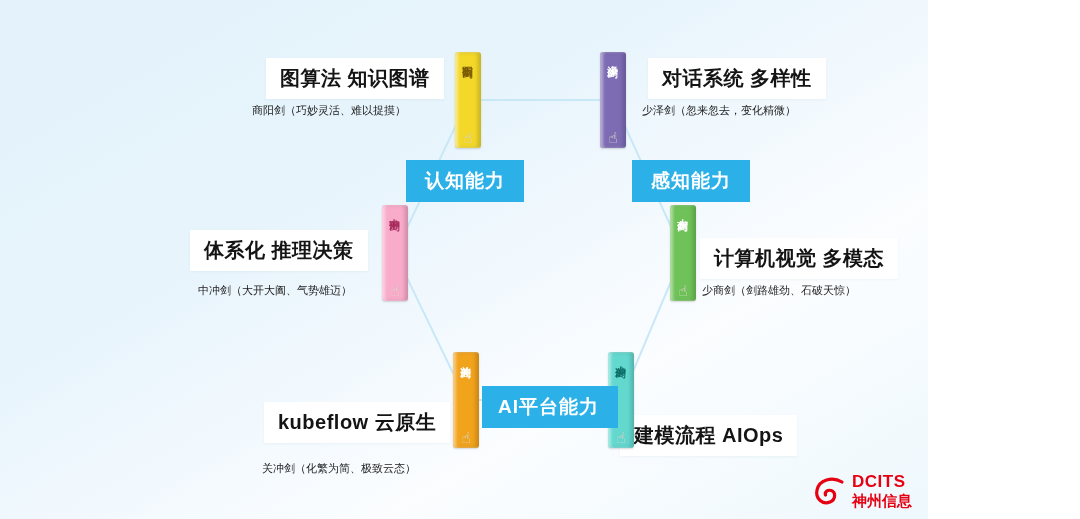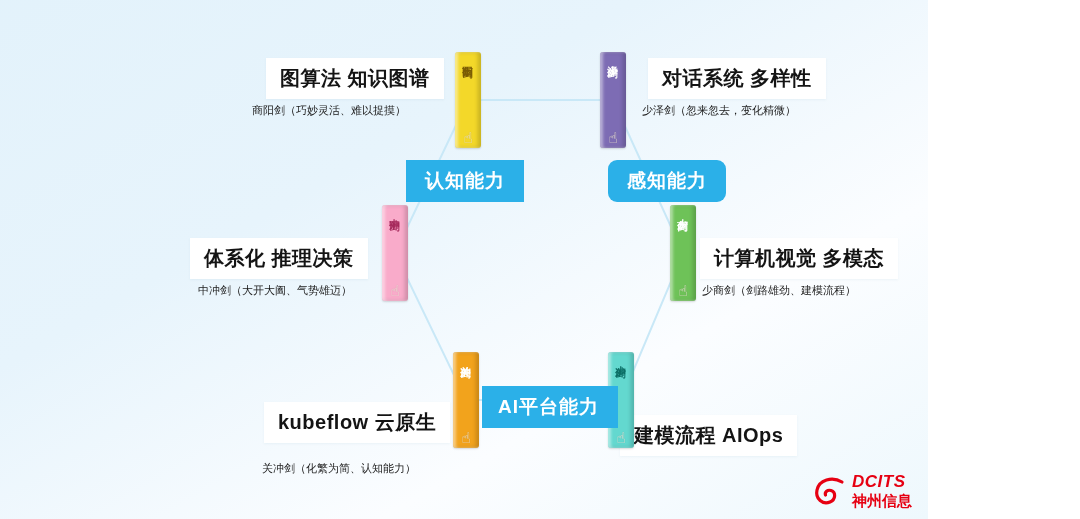--- a/index.html
+++ b/index.html
@@ -14,21 +14,21 @@
   .sword{position:absolute;width:26px;height:96px;border-radius:3px;display:flex;flex-direction:column;
          align-items:center;justify-content:space-between;
          box-shadow:inset 3px 0 3px rgba(255,255,255,0.45), inset -3px 0 4px rgba(0,0,0,0.18), 0 1px 2px rgba(0,0,0,0.15);}
   .sword-label{writing-mode:vertical-rl;text-orientation:upright;font-size:10.5px;font-weight:bold;
                margin-top:5px;letter-spacing:1px;}
   .sword-hand{font-size:15px;line-height:1;margin-bottom:3px;color:#fdf3e3;
               text-shadow:0 0 1px rgba(0,0,0,0.35);}
   .logo{position:absolute;right:16px;bottom:10px;display:flex;align-items:center;gap:6px;}
   .logo-swirl{width:34px;height:32px;flex:0 0 auto;}
   .logo-texts{display:flex;flex-direction:column;line-height:1.15;}
-  .logo-brand{font-size:17px;font-weight:bold;font-style:italic;letter-spacing:0.5px;}
+  .logo-brand{font-size:17px;font-weight:bold;letter-spacing:0.5px;}
   .logo-company{font-size:15px;font-weight:bold;}
 </style>
 </head>
 <body>
 
 <div class="stage">
 
   <svg class="hexagon-svg" viewBox="0 0 1080 519">
     <polygon points="468,100 613,100 683,253 621,400 466,400 395,253" fill="none" stroke-width="2" stroke="#c9e8f7"></polygon>
   </svg>
@@ -41,38 +41,38 @@
   </div>
 
   <div class="title-box" style="left:648px;top:58px">对话系统 多样性</div>
   <div class="subtitle" style="left:642px;top:103px">少泽剑（忽来忽去，变化精微）</div>
   <div class="sword" style="left: 600px; top: 52px; background: rgb(125, 108, 180);">
     <span class="sword-label" style="color: rgb(255, 255, 255);">少泽剑</span>
     <span class="sword-hand">☝</span>
   </div>
 
   <div class="cap" style="left: 362px; top: 160px; background: rgb(43, 176, 232); margin-left: 44px;">认知能力</div>
-  <div class="cap" style="left: 608px; top: 160px; background: rgb(43, 176, 232); border-radius: 9px;">感知能力</div>
+  <div class="cap" style="left: 632px; top: 160px; background: rgb(43, 176, 232);">感知能力</div>
 
-  <div class="title-box" style="left:190px;top:238px">体系化 推理决策</div>
+  <div class="title-box" style="left:190px;top:230px">体系化 推理决策</div>
   <div class="subtitle" style="left:198px;top:283px">中冲剑（大开大阖、气势雄迈）</div>
   <div class="sword" style="left: 382px; top: 205px; background: rgb(249, 171, 202);">
     <span class="sword-label" style="color: rgb(166, 42, 92);">中冲剑</span>
     <span class="sword-hand">☝</span>
   </div>
 
   <div class="title-box" style="left:700px;top:238px">计算机视觉 多模态</div>
-  <div class="subtitle" style="left:702px;top:283px">少商剑（剑路雄劲、建模流程）</div>
+  <div class="subtitle" style="left:702px;top:283px">少商剑（剑路雄劲、石破天惊）</div>
   <div class="sword" style="left: 670px; top: 205px; background: rgb(110, 194, 88);">
     <span class="sword-label" style="color: rgb(255, 255, 255);">少商剑</span>
     <span class="sword-hand">☝</span>
   </div>
 
   <div class="title-box" style="left:264px;top:402px">kubeflow 云原生</div>
-  <div class="subtitle" style="left:262px;top:461px">关冲剑（化繁为简、认知能力）</div>
+  <div class="subtitle" style="left:262px;top:461px">关冲剑（化繁为简、极致云态）</div>
   <div class="sword" style="left: 453px; top: 352px; background: rgb(242, 163, 28);">
     <span class="sword-label" style="color: rgb(255, 255, 255);">关冲剑</span>
     <span class="sword-hand">☝</span>
   </div>
 
   <div class="title-box" style="left:620px;top:415px">建模流程 AIOps</div>
   <div class="sword" style="left: 608px; top: 352px; background: rgb(99, 216, 207);">
     <span class="sword-label" style="color: rgb(12, 110, 102);">少冲剑</span>
     <span class="sword-hand">☝</span>
   </div>

